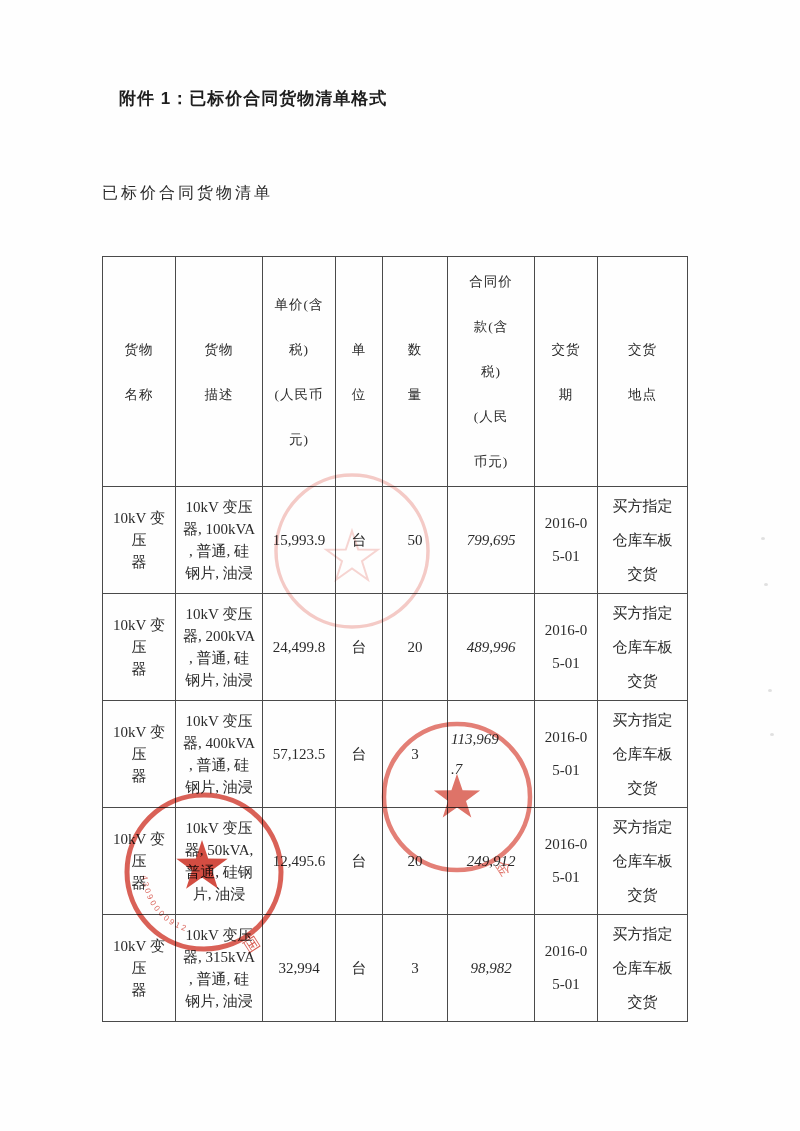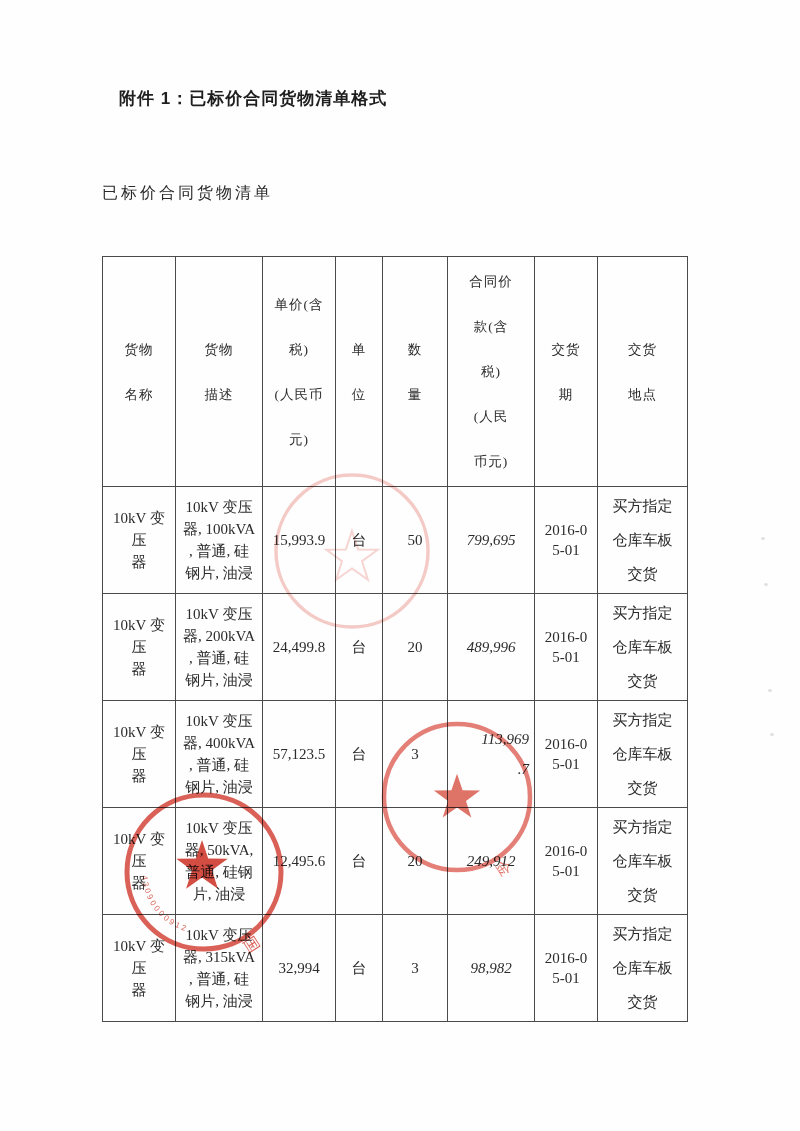--- a/index.html
+++ b/index.html
@@ -30,22 +30,22 @@
   }
   tr.hdr{height:209px;}
   tr.hdr td{line-height:45px;font-size:13.5px;letter-spacing:1px;}
   tr.row{height:98px;}
   tr.row-1{height:100px;}
   tr.row-5{height:93px;}
   td.c-name{text-align:left;padding-left:5px;line-height:22px;}
   td.c-desc{text-align:left;padding-left:5px;line-height:22px;}
   td.c-price{line-height:20px;margin-left:48px;}
   td.c-total{line-height:30px;font-style:italic;}
-  td.c-total.align-right{text-align:right;padding-right:5px;}
-  td.c-delivery{line-height:20px;font-size:12.5px;}
+  td.c-total.align-right{text-align:left;padding-right:5px;}
+  td.c-delivery{line-height:33px;font-size:12.5px;}
   td.c-place{text-align:left;padding-left:6px;line-height:34px;}
   svg.stamp{position:absolute;mix-blend-mode:multiply;pointer-events:none;}
   #stamp-top{left:267px;top:466px;}
   #stamp-bottom-left{left:119px;top:787px;}
   #stamp-bottom-right{left:372px;top:712px;}
   .speck{position:absolute;width:4px;height:3px;background:#9a9a9a;
     opacity:.30;border-radius:50%;}
 </style>
 </head>
 <body>

